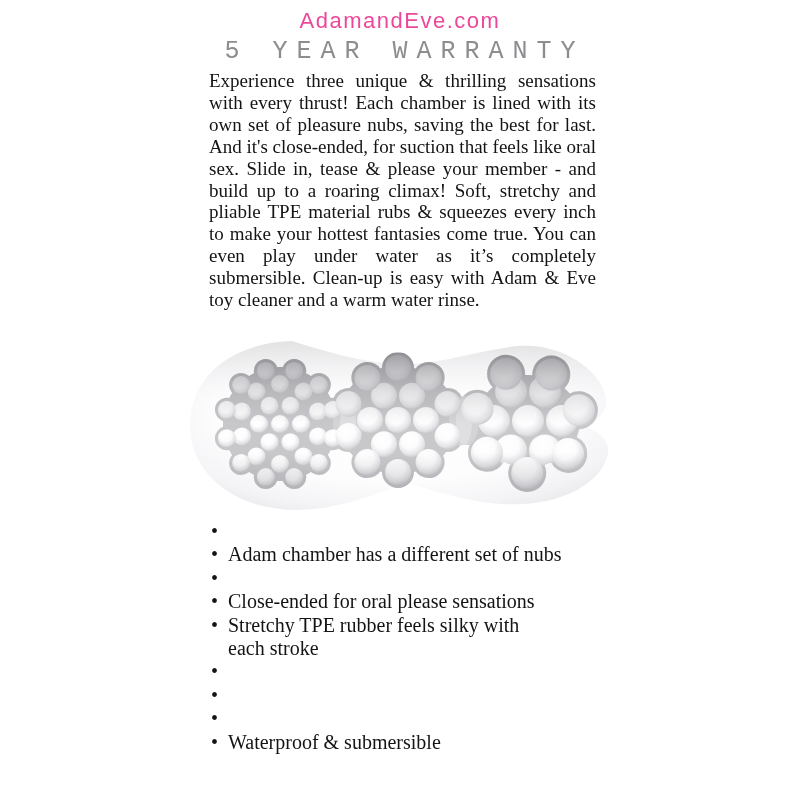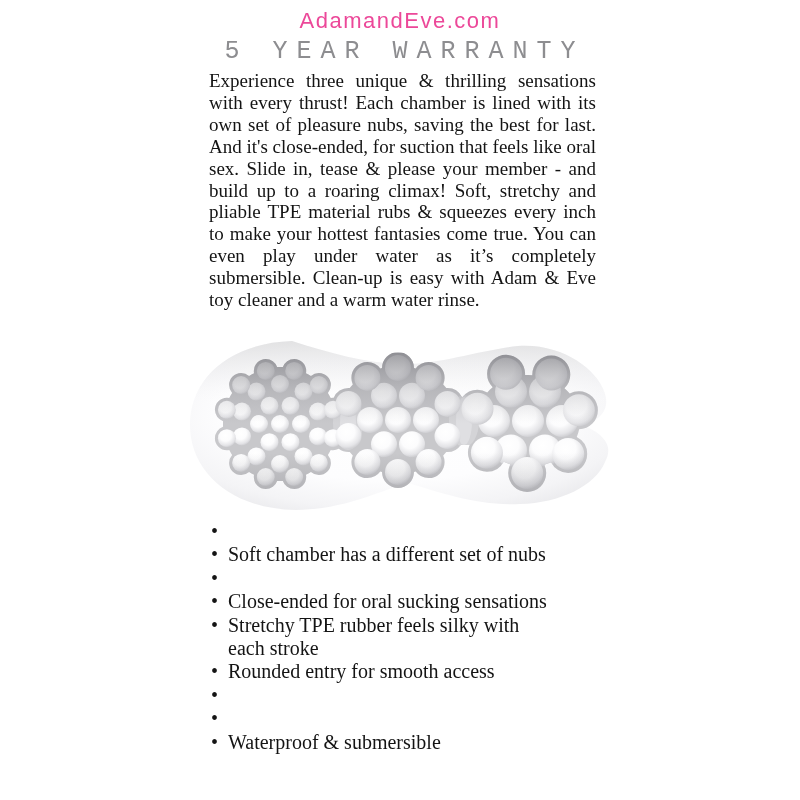--- a/index.html
+++ b/index.html
@@ -179,37 +179,36 @@
       <rect x="0" y="120" width="440" height="42" fill="url(#gShadeBot)"></rect>
     </g>
   </svg>
 
   <ul class="features">
       <li>
         <span class="marker">•</span>
       </li>
       <li>
         <span class="marker">•</span>
-        <span class="ftext">Soft chamber has a different set of nubs</span>
-      </li>
-      <li>
-        <span class="marker">•</span>
-      </li>
-      <li>
-        <span class="marker">•</span>
-        <span class="ftext">Close-ended for oral sucking sensations</span>
+        <span class="ftext">Adam chamber has a different set of nubs</span>
+      </li>
+      <li>
+        <span class="marker">•</span>
+      </li>
+      <li>
+        <span class="marker">•</span>
+        <span class="ftext">Close-ended for oral please sensations</span>
       </li>
       <li>
         <span class="marker">•</span>
         <span class="ftext">Stretchy TPE rubber feels silky with
 each stroke</span>
       </li>
       <li>
         <span class="marker">•</span>
-        <span class="ftext">Rounded entry for smooth access</span>
       </li>
       <li>
         <span class="marker">•</span>
       </li>
       <li>
         <span class="marker">•</span>
       </li>
       <li>
         <span class="marker">•</span>
         <span class="ftext">Waterproof &amp; submersible</span>

